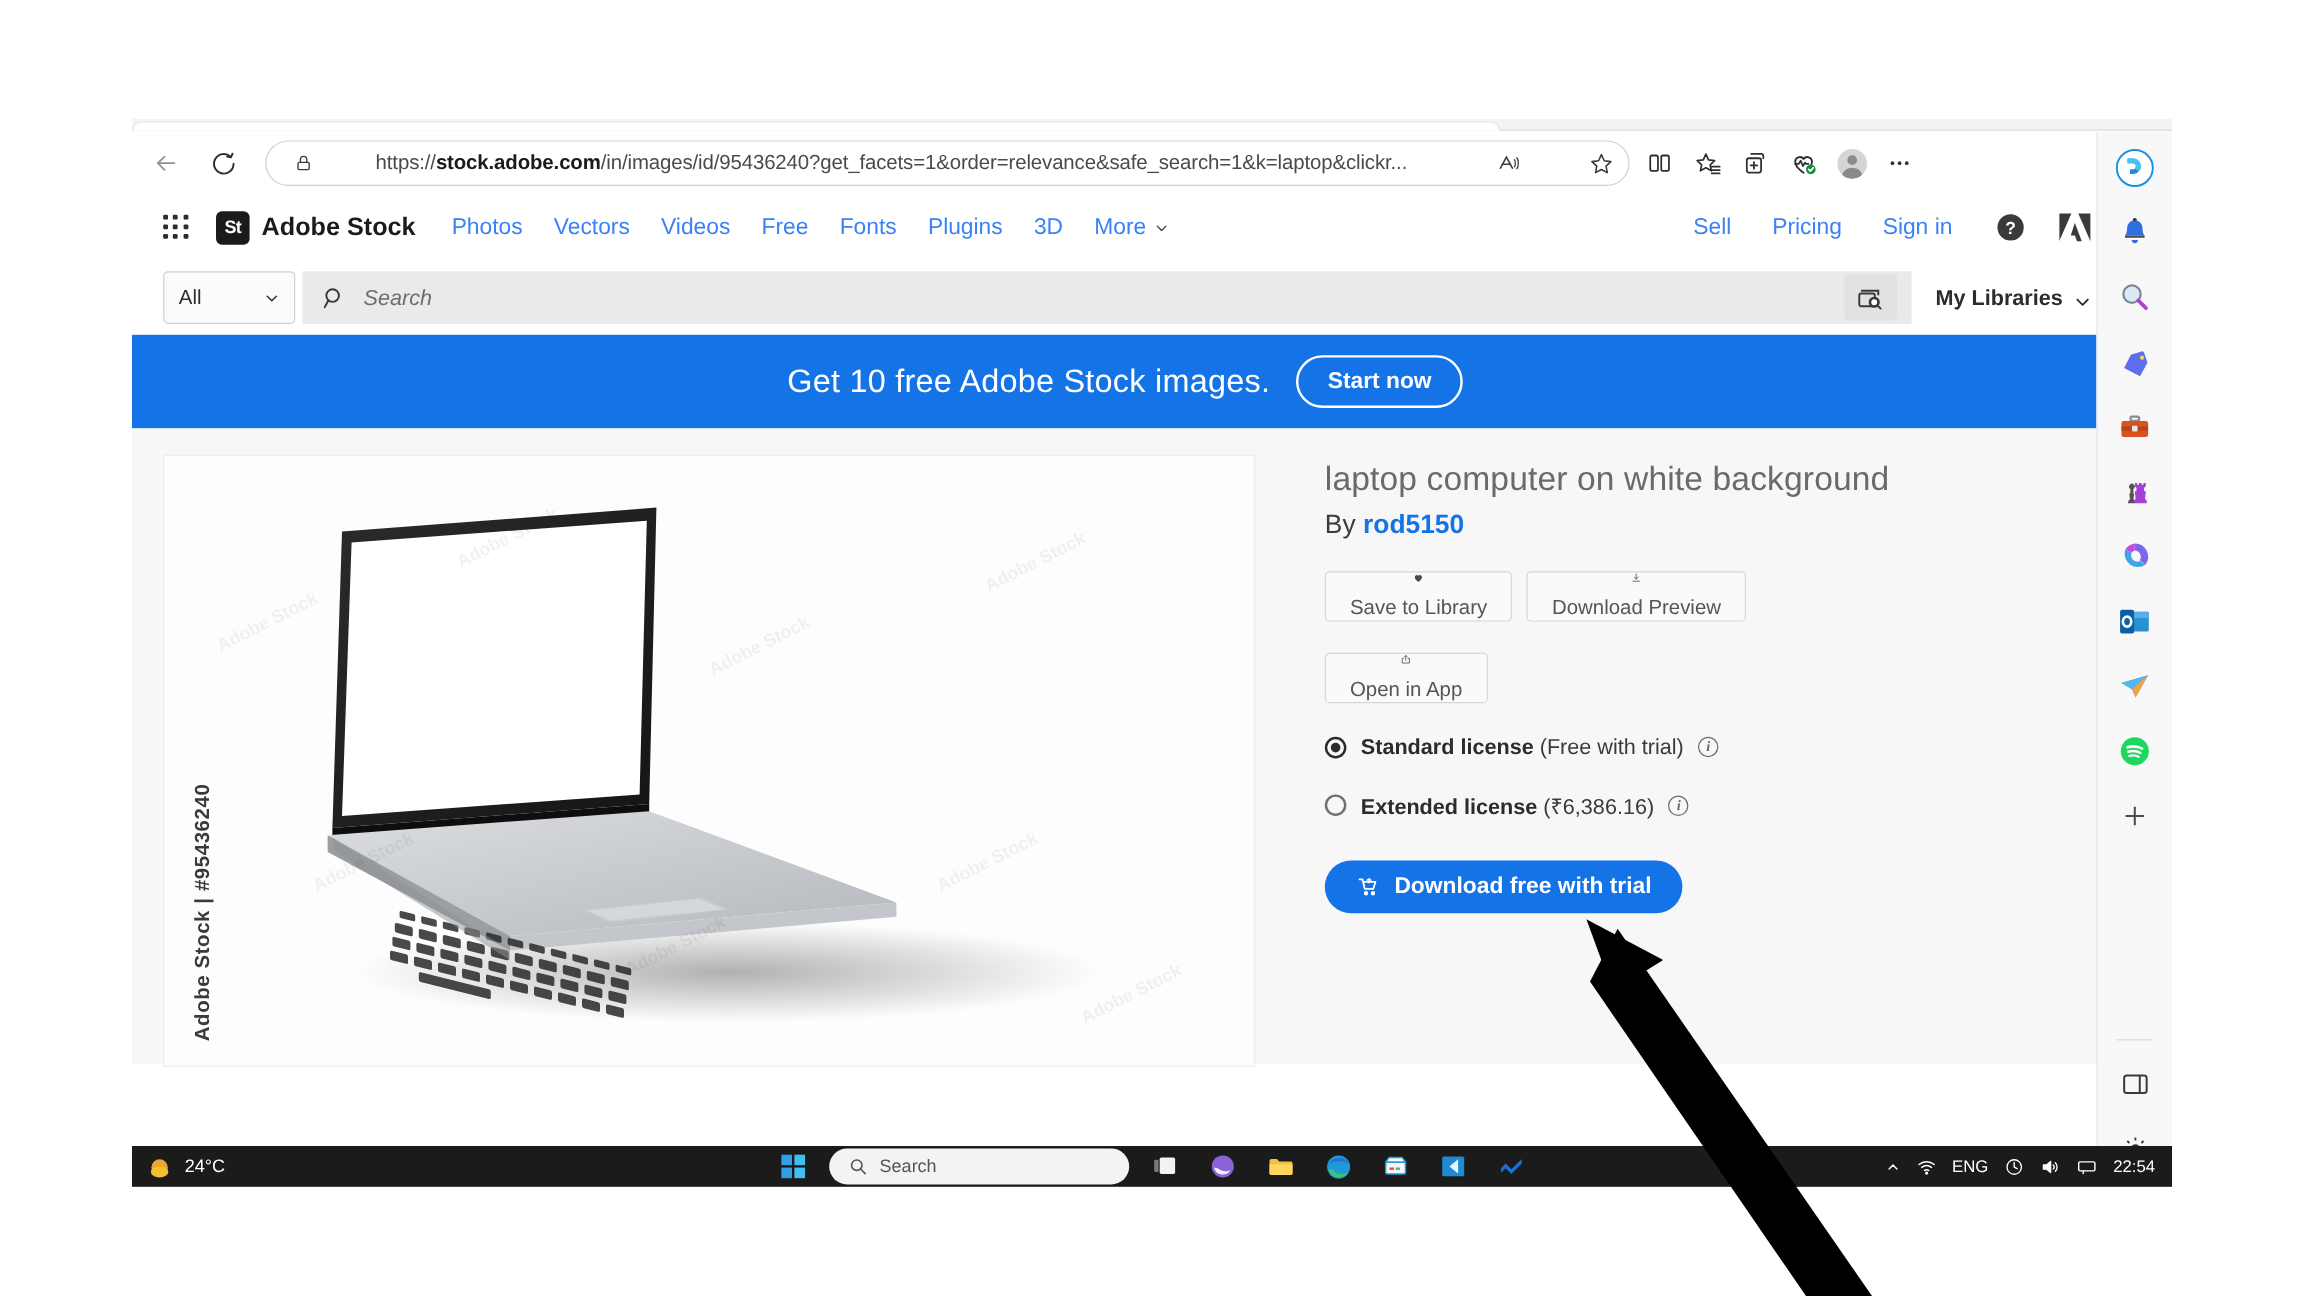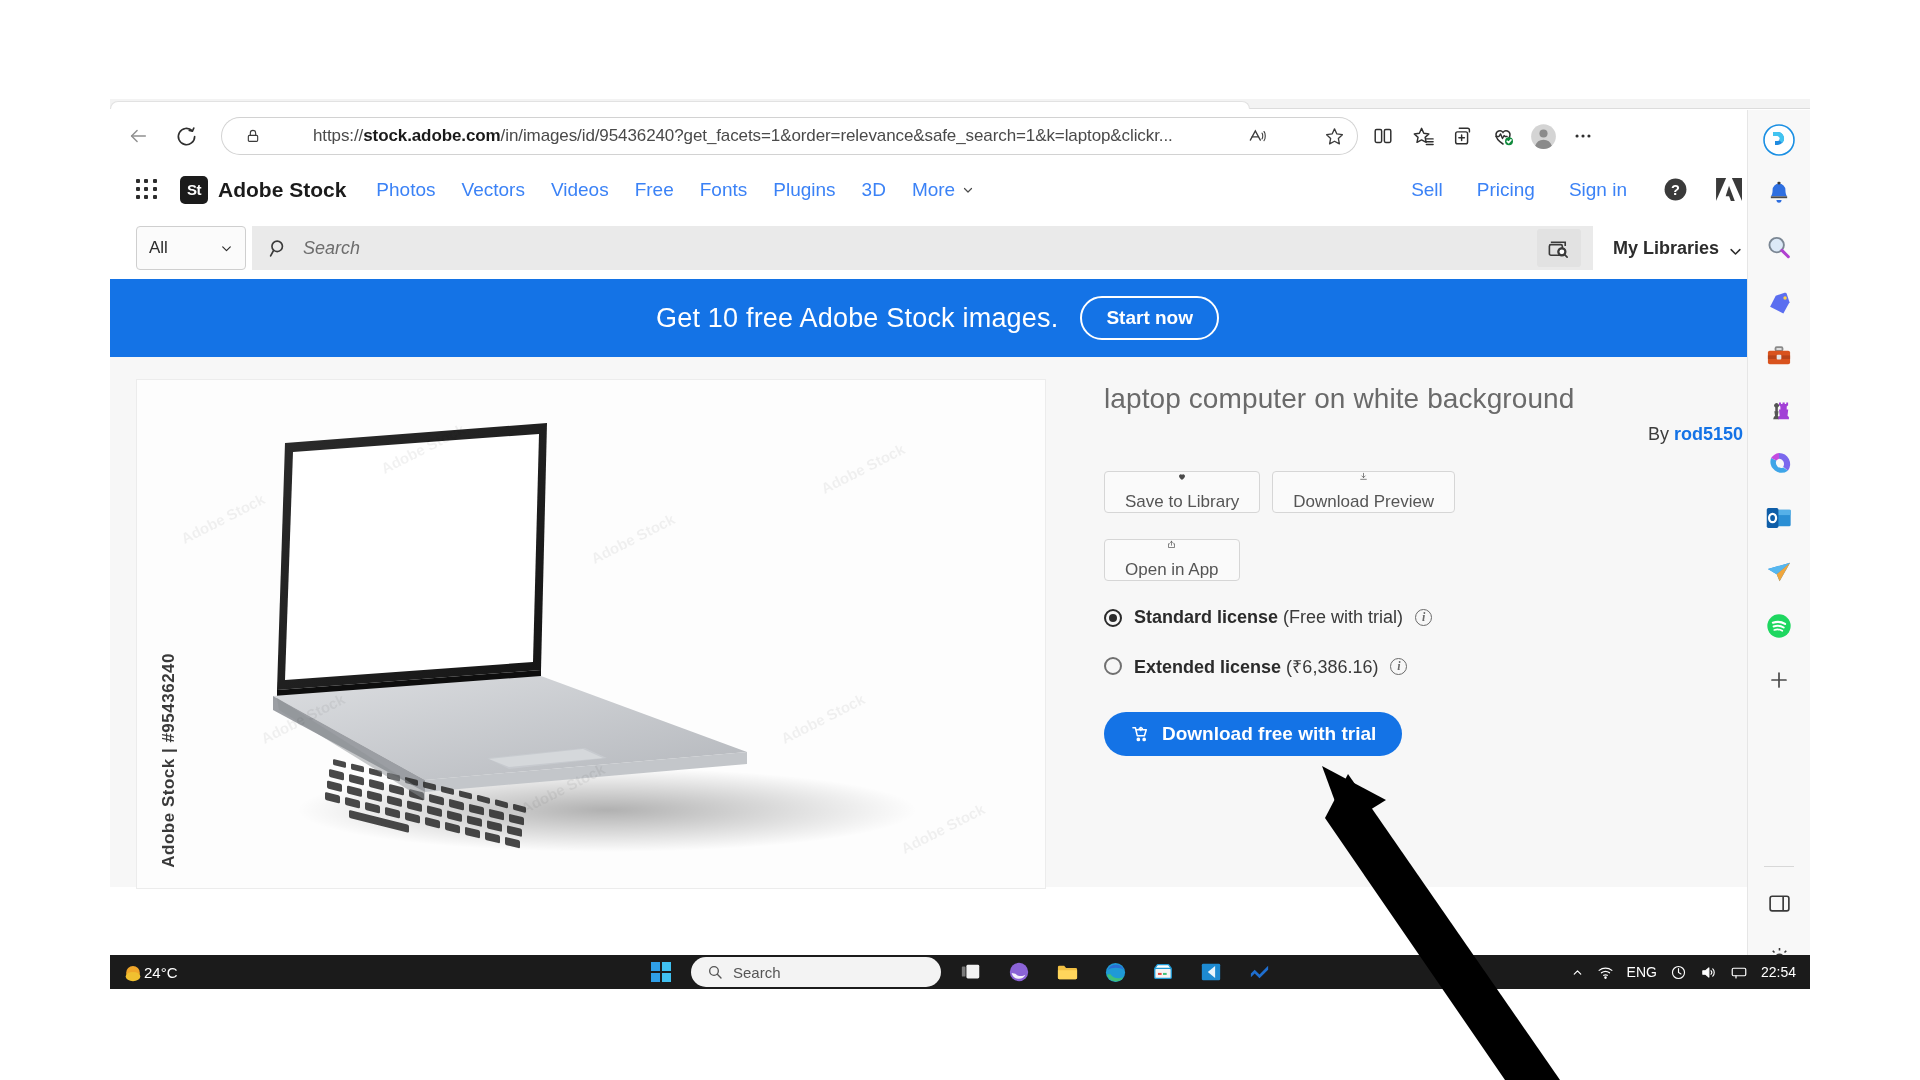--- a/index.html
+++ b/index.html
@@ -192,21 +192,21 @@
     white-space: nowrap;
     font-weight: 600;
   }
 
   #asset-details {
     flex: 1;
     padding-left: 58px;
     padding-top: 4px;
   }
   #asset-title { font-size: 28px; color: #6a6a6a; font-weight: 400; letter-spacing: 0.1px; }
-  #asset-byline { font-size: 18px; color: #3c3c3c; margin-top: 9px; text-align: right; }
+  #asset-byline { font-size: 22px; color: #3c3c3c; margin-top: 9px; }
   #asset-byline a { color: #1473e6; font-weight: 700; text-decoration: none; }
 
   .btn-row { display: flex; gap: 12px; margin-top: 26px; }
   .ghost-btn {
     background: #fafafa; border: 1px solid #d6d6d6; border-radius: 4px;
     height: 42px; padding: 0 20px;
     display: flex; align-items: center; gap: 11px;
     font-size: 17px; color: #555; white-space: nowrap; flex-direction: column;
   }
 
@@ -267,21 +267,21 @@
 
   
   #taskbar {
     position: absolute; left: 110px; top: 955px;
     width: 1700px; height: 34px;
     background: #1b1b1b;
     display: flex; align-items: center;
     color: #ffffff; font-size: 15px;
     overflow: hidden;
   }
-  #weather-widget { display: flex; align-items: center; margin-left: 12px; }
+  #weather-widget { display: flex; align-items: center; gap: 10px; margin-left: 12px; }
   #weather-temp { font-size: 15px; }
   #taskbar-center { position: absolute; left: 50%; transform: translateX(-50%); display: flex; align-items: center; gap: 12px; }
   .tb-app { width: 36px; height: 32px; display: flex; align-items: center; justify-content: center; }
   #tb-search {
     width: 250px; height: 30px; background: #f3f3f3; border-radius: 15px;
     display: flex; align-items: center; gap: 10px; padding-left: 16px;
     color: #555; font-size: 15px;
   }
   #taskbar-right { margin-left: auto; display: flex; align-items: center; gap: 13px; padding-right: 14px; }
   #tray-lang { font-size: 14px; }

